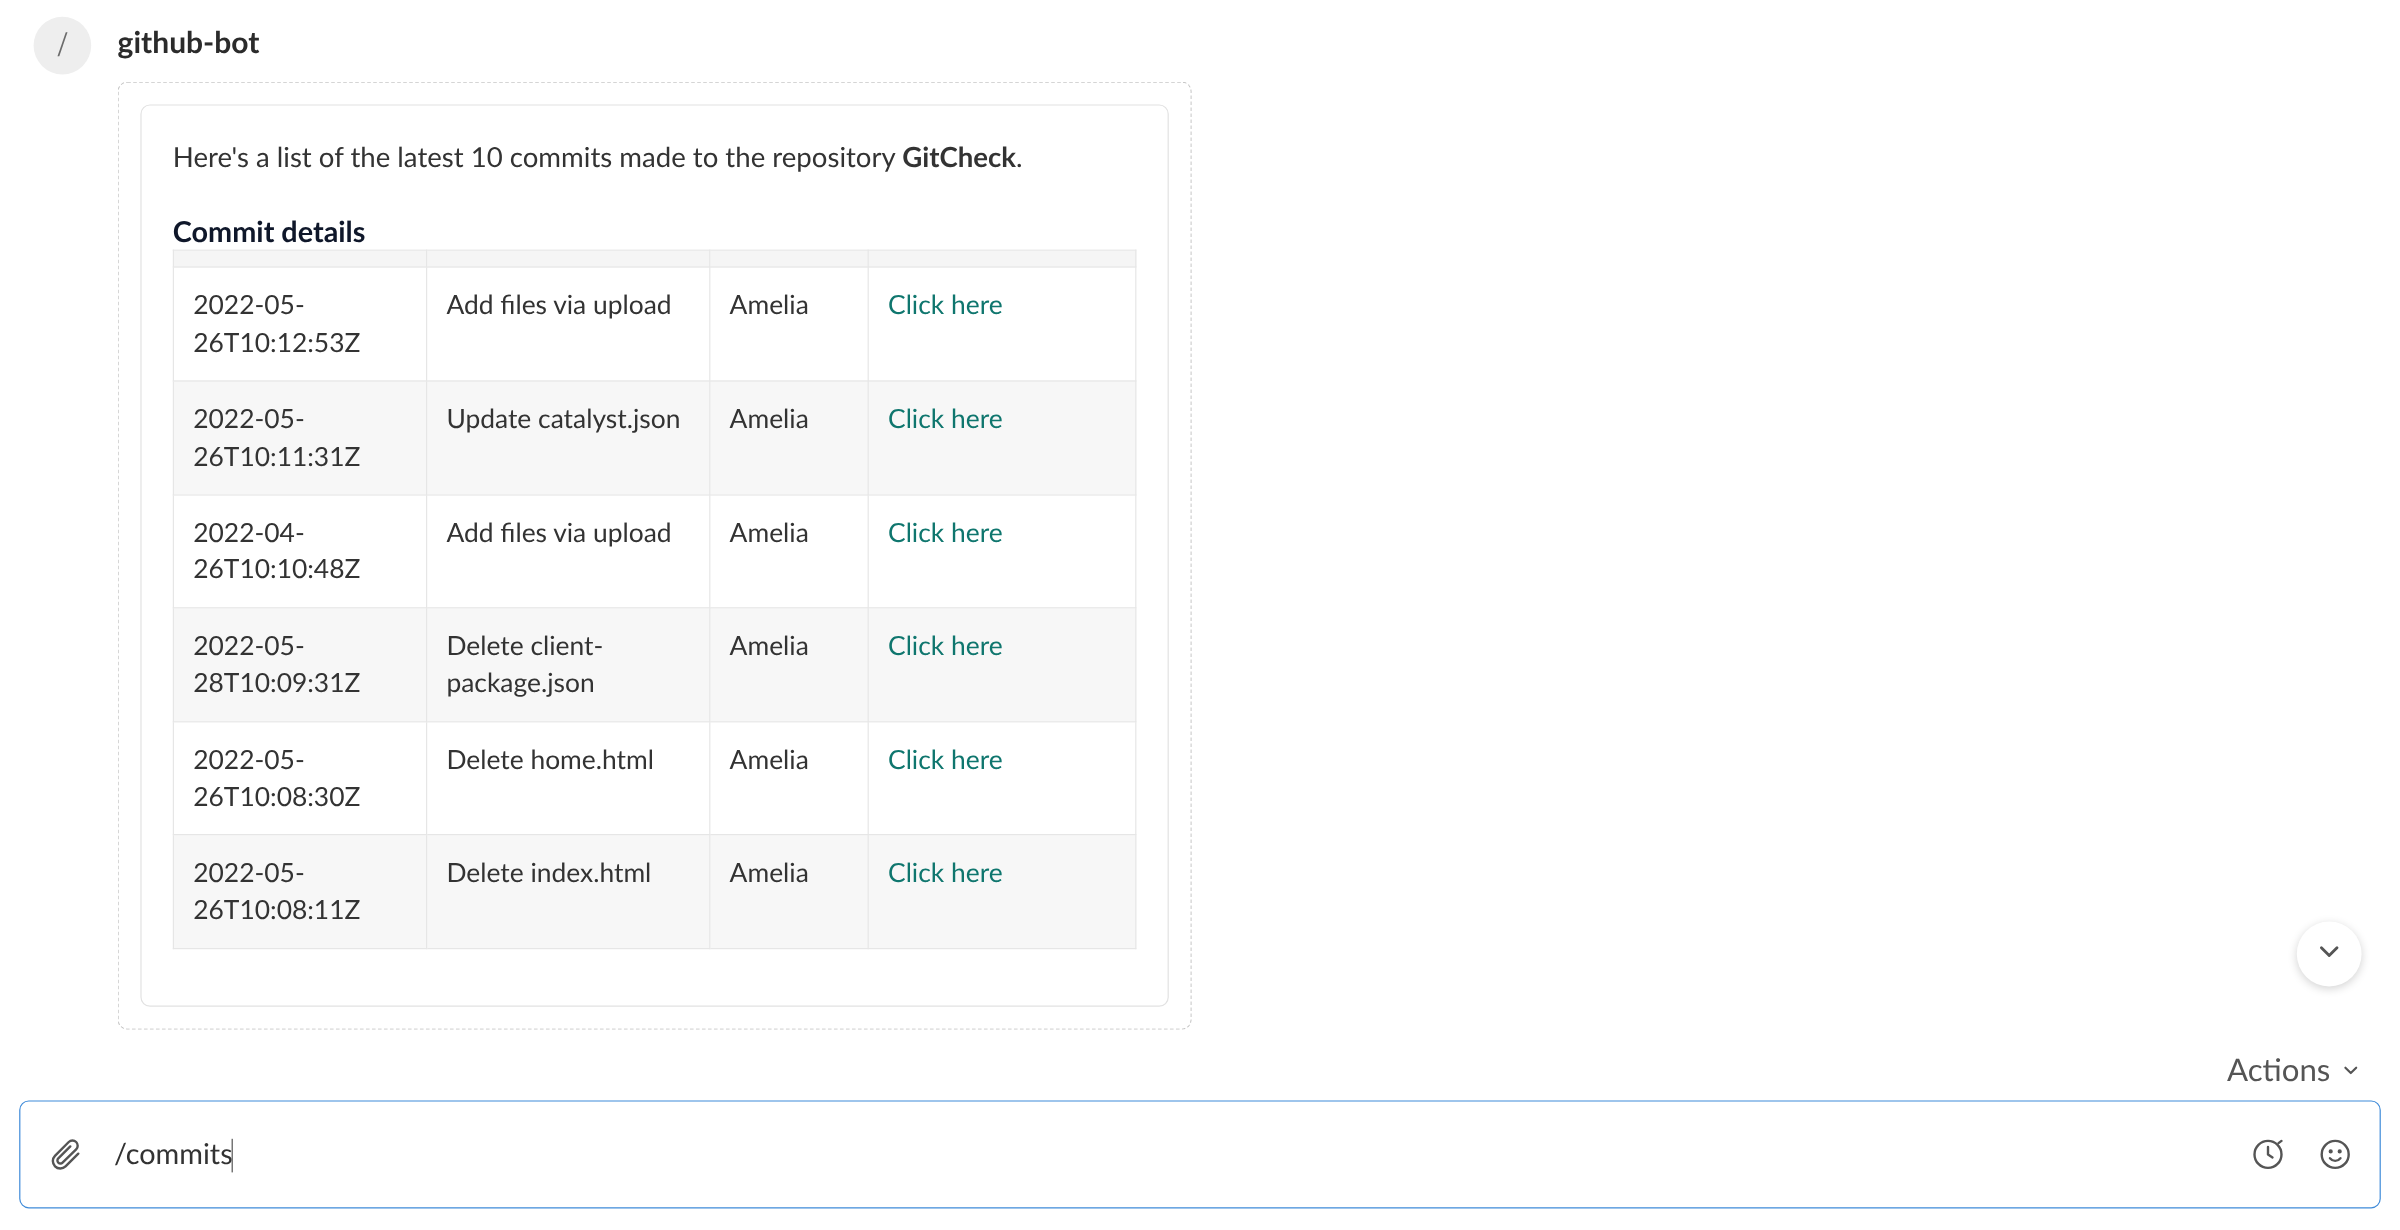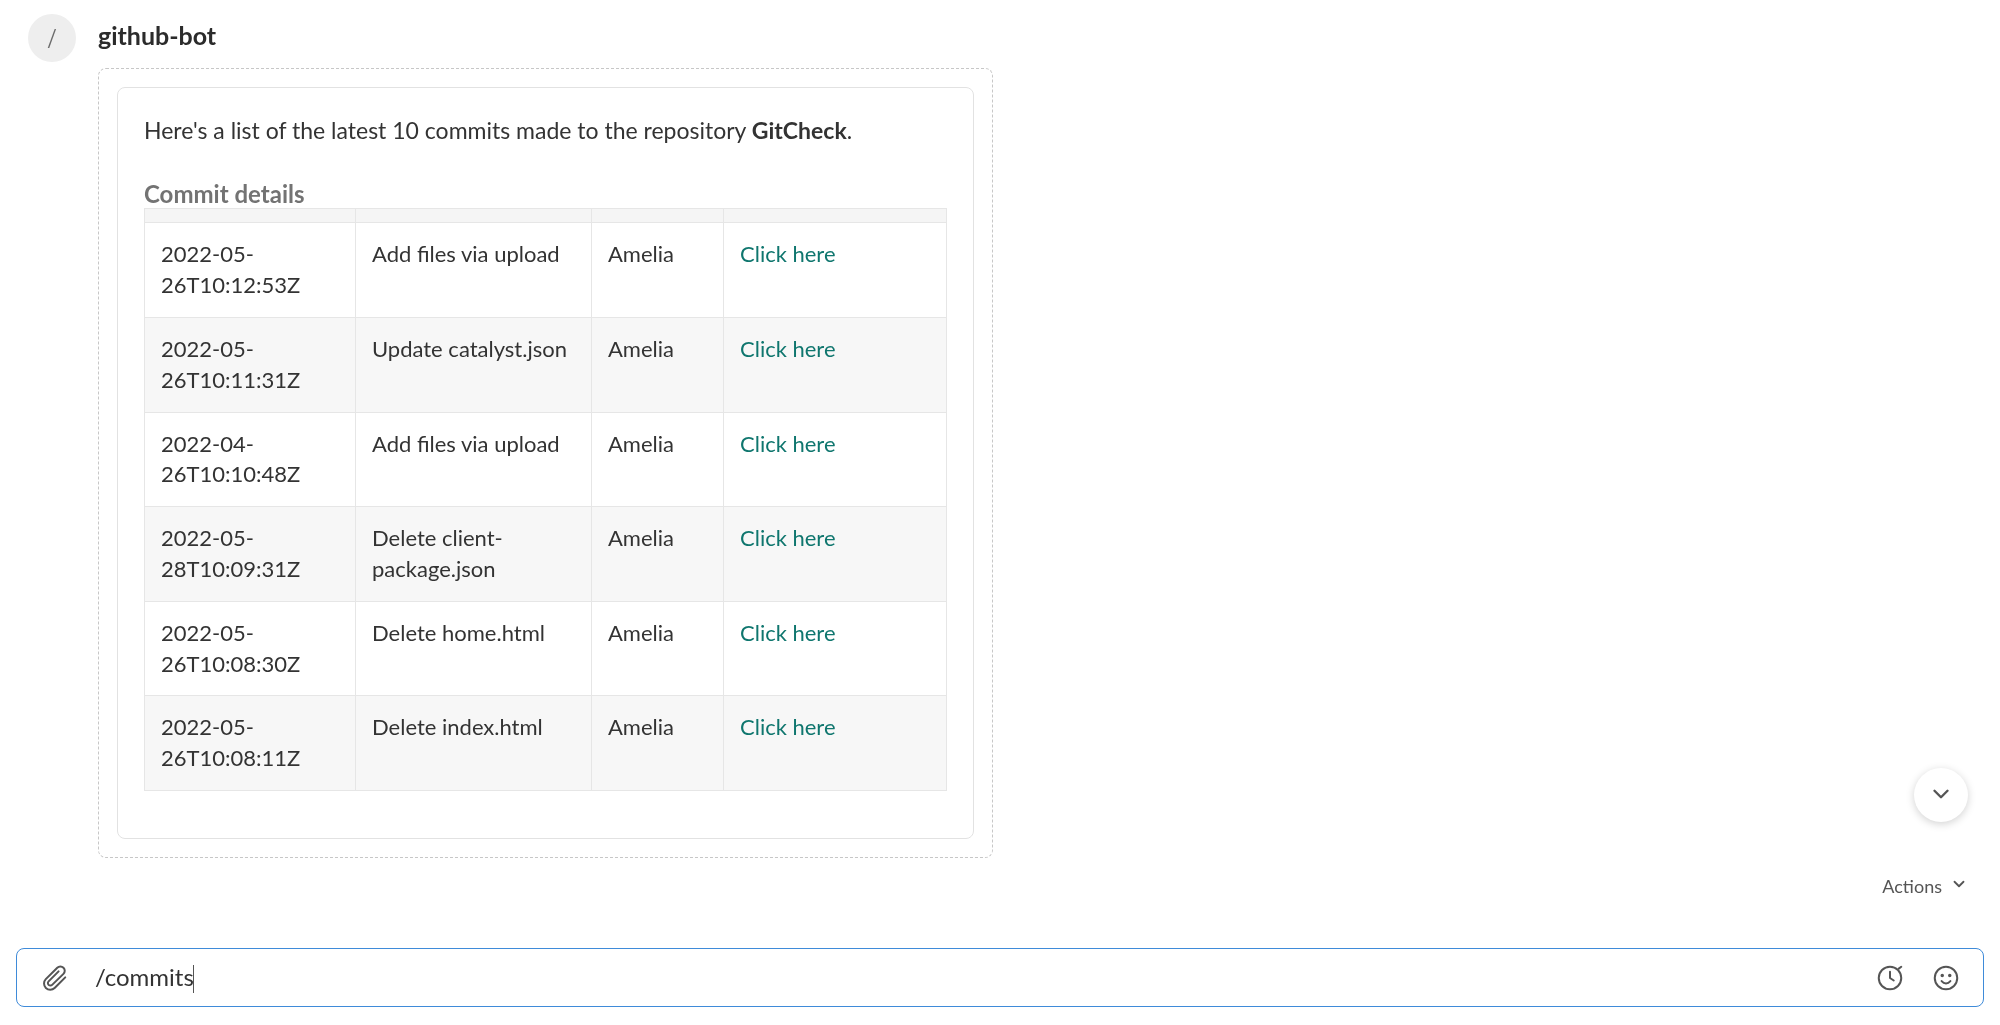--- a/index.html
+++ b/index.html
@@ -68,21 +68,21 @@
     .intro-text {
       font-size: 23px;
       color: #333;
       line-height: 1.45;
     }
     .intro-text b { font-weight: 700; }
 
     .section-title {
       font-size: 24px;
       font-weight: 700;
-      color: #737373;
+      color: #0f172a;
       margin-top: 32px;
     }
 
     .commit-table {
       width: 100%;
       border-collapse: collapse;
       font-size: 22px;
       table-layout: fixed;
     }
     .commit-table col.c1 { width: 211px; }
@@ -130,31 +130,31 @@
       cursor: pointer;
     }
 
     .actions-bar {
       position: absolute;
       right: 32px;
       top: 875px;
       display: flex;
       align-items: center;
       color: #555;
-      font-size: 18px;
+      font-size: 26px;
       cursor: pointer;
     }
     .actions-bar .chev { margin-left: 8px; }
 
     .composer {
       position: absolute;
       left: 16px;
       right: 16px;
       bottom: 18px;
-      height: 59px;
+      height: 90px;
       border: 1.5px solid #3f8bd9;
       border-radius: 8px;
       display: flex;
       align-items: center;
       padding: 0 22px;
       background: #ffffff;
       margin-top: 28px;
     }
 
     .composer .attach-icon,

